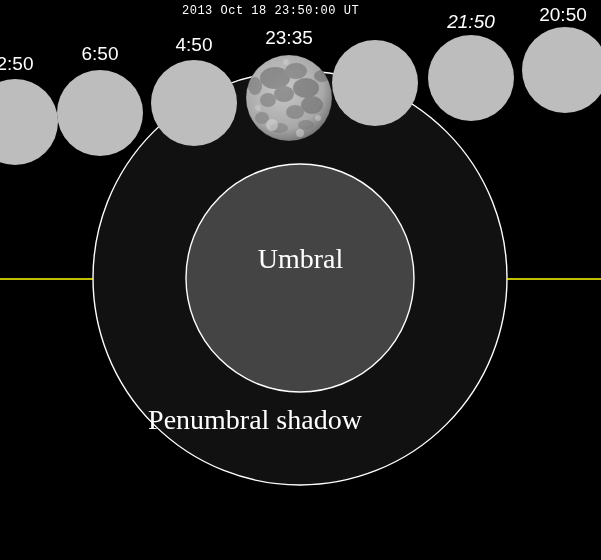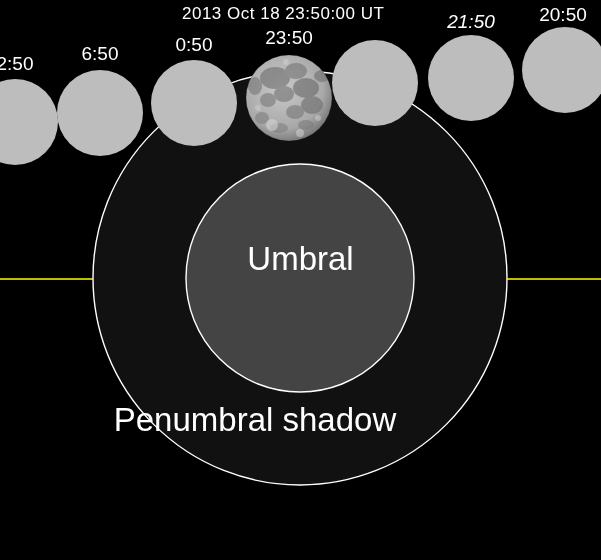--- a/index.html
+++ b/index.html
@@ -27,34 +27,34 @@
     height: 560px;
     display: block;
   }
   .overlay-text {
     position: absolute;
     color: #ffffff;
     white-space: pre;
     pointer-events: none;
   }
   #chart-title {
-    font-family: Liberation Sans, sans-serif;
-    font-size: 17px;
+    font-family: Liberation Mono, monospace;
+    font-size: 12px;
     letter-spacing: 0.5px;
     left: 182px;
     top: 4px;
   }
   .moon-time-label {
     font-family: "Liberation Sans", sans-serif;
     font-size: 19px;
     text-align: center;
   }
   .shadow-label {
-    font-family: Liberation Sans, sans-serif;
-    font-size: 33px;
+    font-family: Liberation Serif, serif;
+    font-size: 28px;
     text-align: center;
     line-height: 36px;
   }
   #umbral-label {
     left: 0;
     top: 241px;
     width: 601px;
   }
   #penumbral-label {
     left: 0;
@@ -121,22 +121,22 @@
         <circle cx="286" cy="62" r="3" fill="#cfcfcf"></circle>
       </g>
       <circle cx="289" cy="98" r="43" fill="none" stroke="#000000" stroke-width="0.5" opacity="0.35"></circle>
     </g>
   </svg>
 
   <div class="overlay-text" id="chart-title">2013 Oct 18 23:50:00 UT</div>
 
   <div class="overlay-text moon-time-label" style="left:-45px; top:53px; width:120px;">2:50</div>
   <div class="overlay-text moon-time-label" style="left:40px; top:43px; width:120px;">6:50</div>
-  <div class="overlay-text moon-time-label" style="left:134px; top:34px; width:120px;">0:50</div>
-  <div class="overlay-text moon-time-label" style="left:229px; top:27px; width:120px;">23:50</div>
+  <div class="overlay-text moon-time-label" style="left:134px; top:34px; width:120px;">4:50</div>
+  <div class="overlay-text moon-time-label" style="left:229px; top:27px; width:120px;">23:35</div>
   <div class="overlay-text moon-time-label" style="left:411px; top:11px; width:120px;font-style:italic;">21:50</div>
   <div class="overlay-text moon-time-label" style="left:503px; top:4px; width:120px;">20:50</div>
 
   <div class="overlay-text shadow-label" id="umbral-label"><span>Umbral</span><br></div>
 
   <div class="overlay-text shadow-label" id="penumbral-label">Penumbral shadow</div>
 
 </div>
 
 </body></html>

